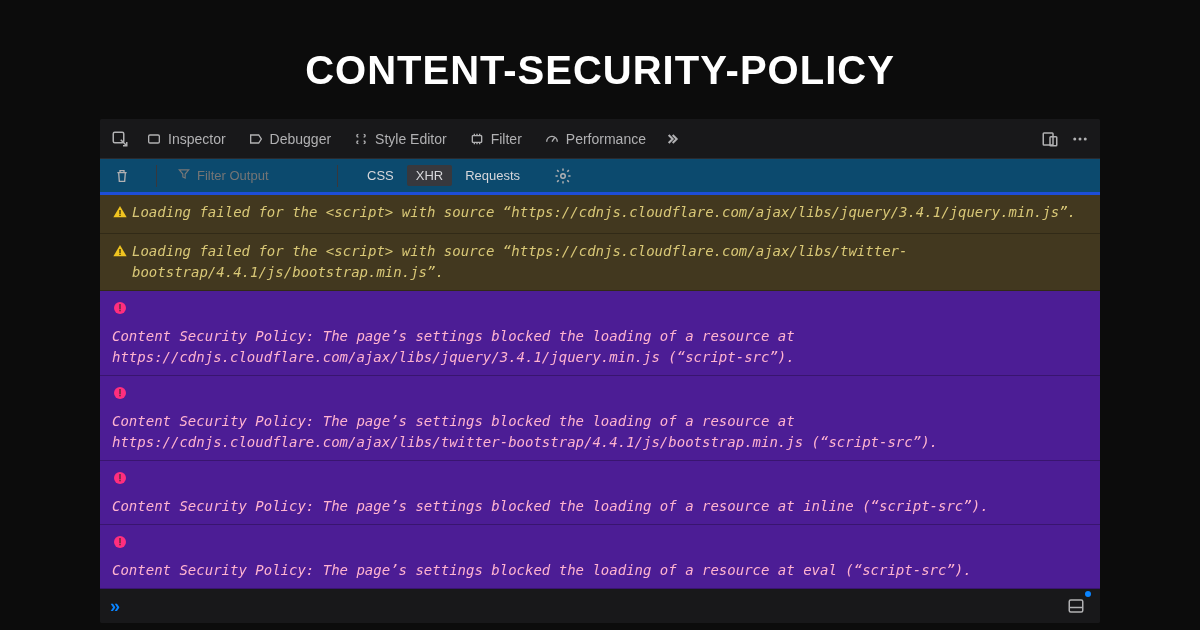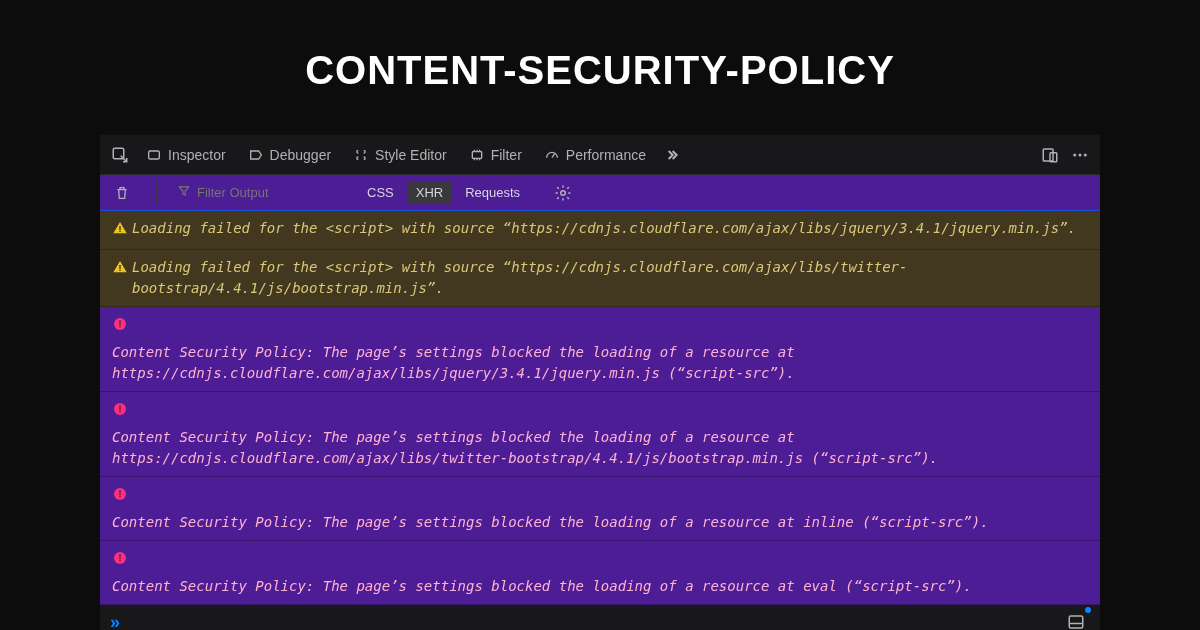--- a/index.html
+++ b/index.html
@@ -10,21 +10,21 @@
   font-family: -apple-system, BlinkMacSystemFont, "Segoe UI", sans-serif;
   overflow: hidden;
 }
 .page-title {
   color: #fff;
   text-align: center;
   font-size: 40px;
   font-weight: 800;
   letter-spacing: 1px;
   padding-top: 48px;
-  padding-bottom: 42px;
+  padding-bottom: 26px;
 }
 .devtools {
   width: 1000px;
   margin: 0 auto;
   background: #18181a;
   border-radius: 2px;
   overflow: hidden;
 }
 .tabbar {
   display: flex;
@@ -60,22 +60,22 @@
   justify-content: center;
   width: 28px;
   height: 28px;
   color: #b1b1b3;
   cursor: pointer;
 }
 .toolbar {
   display: flex;
   align-items: center;
   height: 36px;
-  background: #4c1d95;
-  border-bottom: 1px solid #1d4ed8;
+  background: #0c4a6e;
+  border-bottom: 3px solid #1d4ed8;
   padding: 0 8px;
   gap: 20px;
 }
 .filter-wrap {
   display: flex;
   align-items: center;
   gap: 6px;
   color: #777;
   font-size: 13px;
   flex: 0 0 auto;

